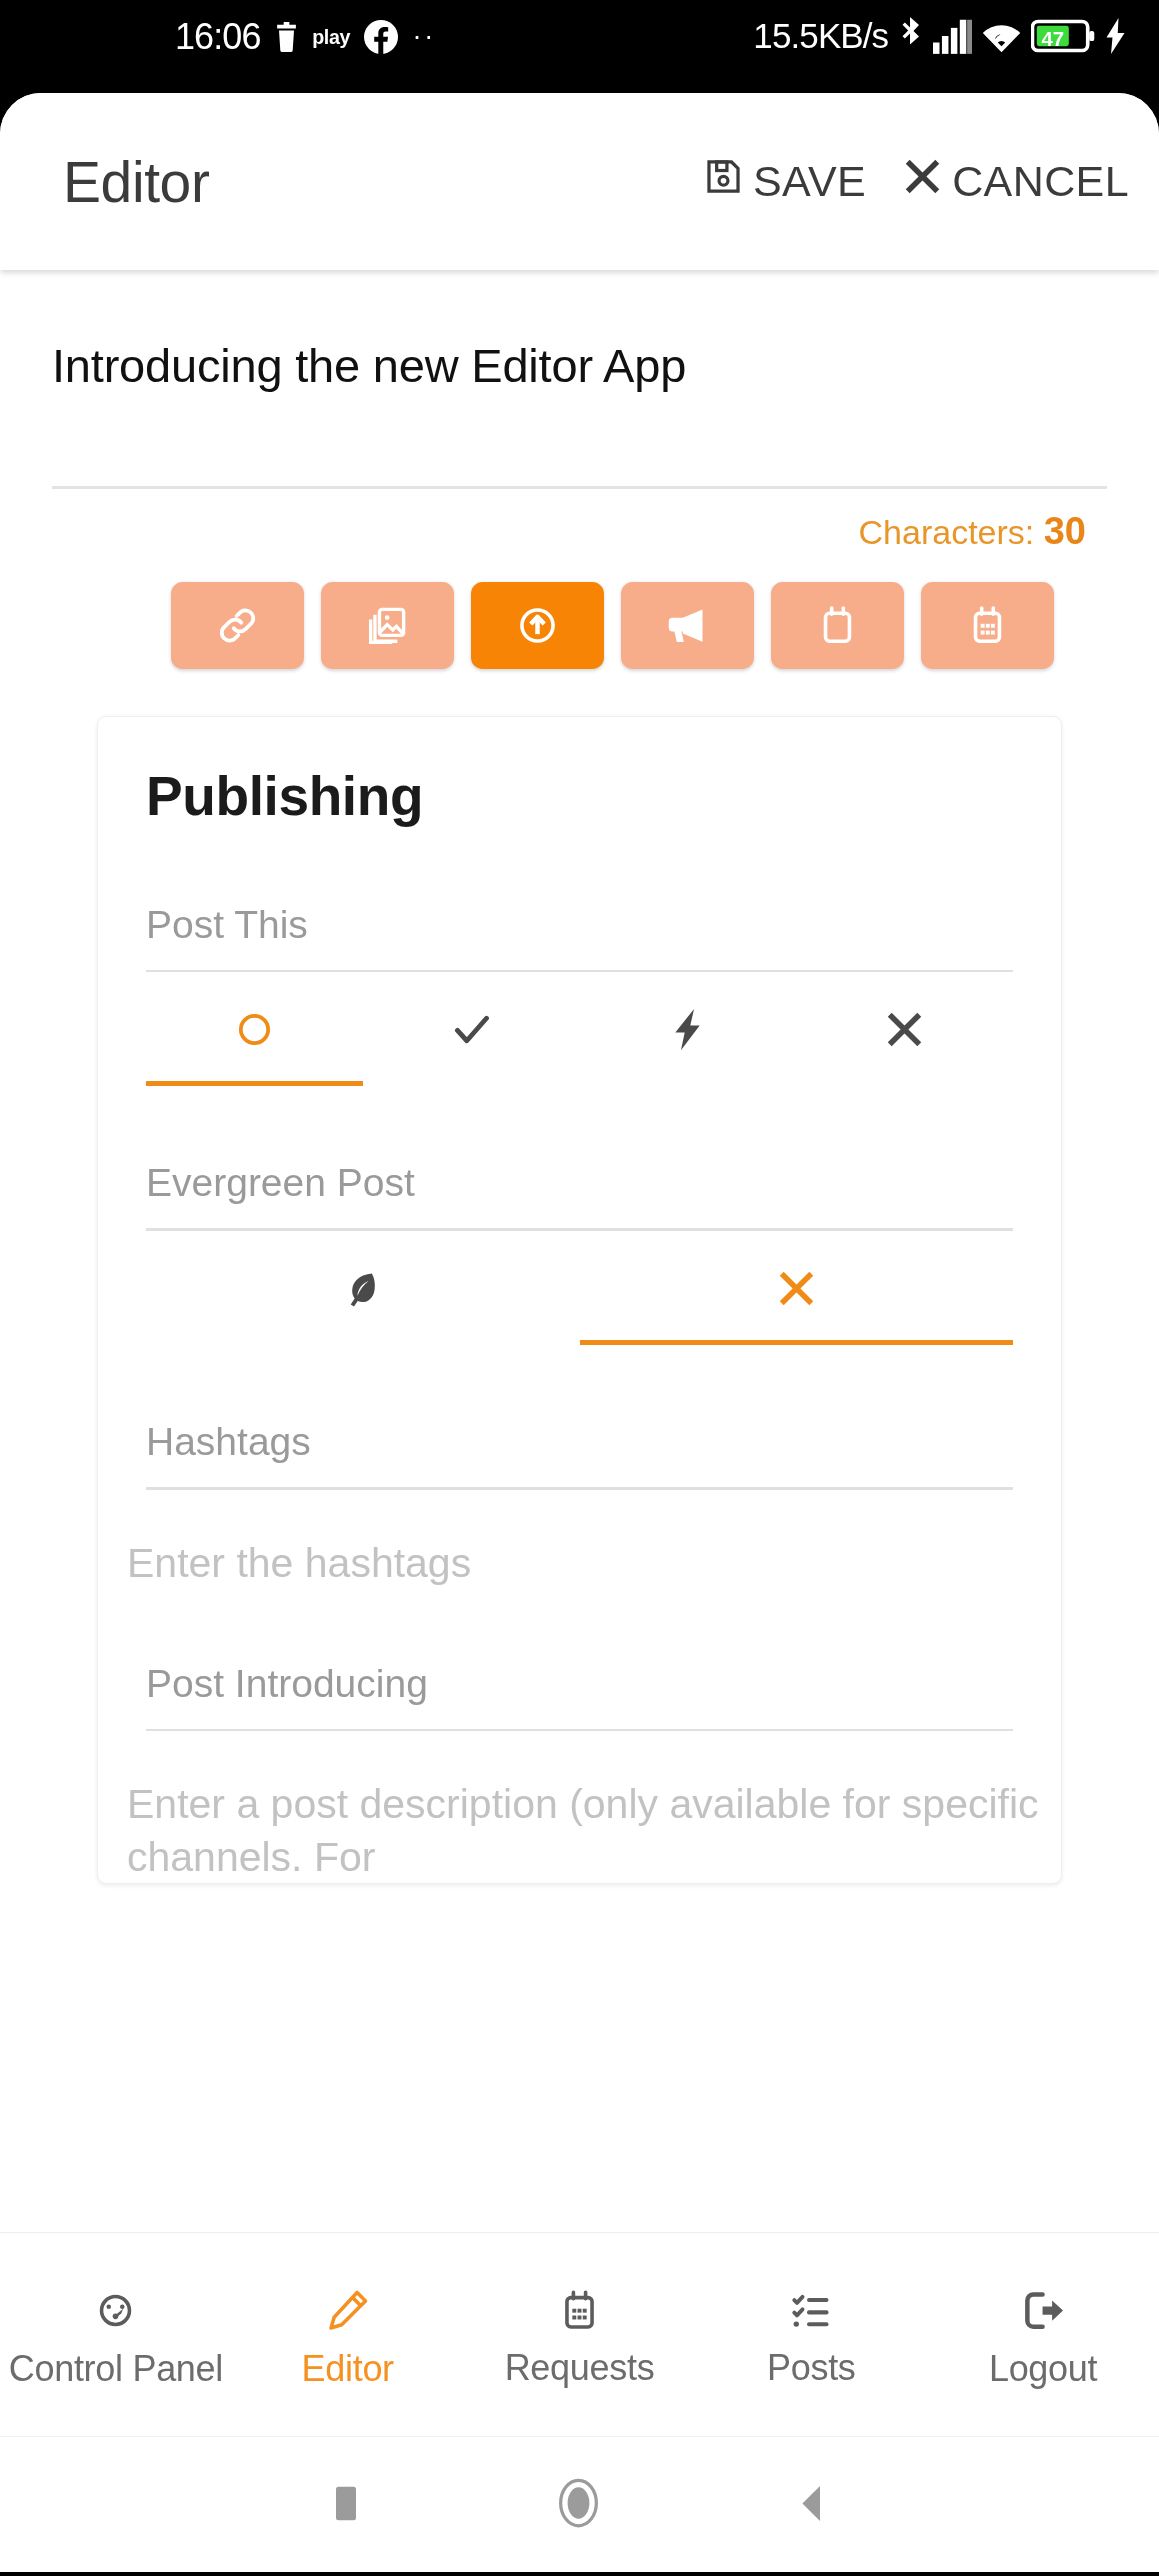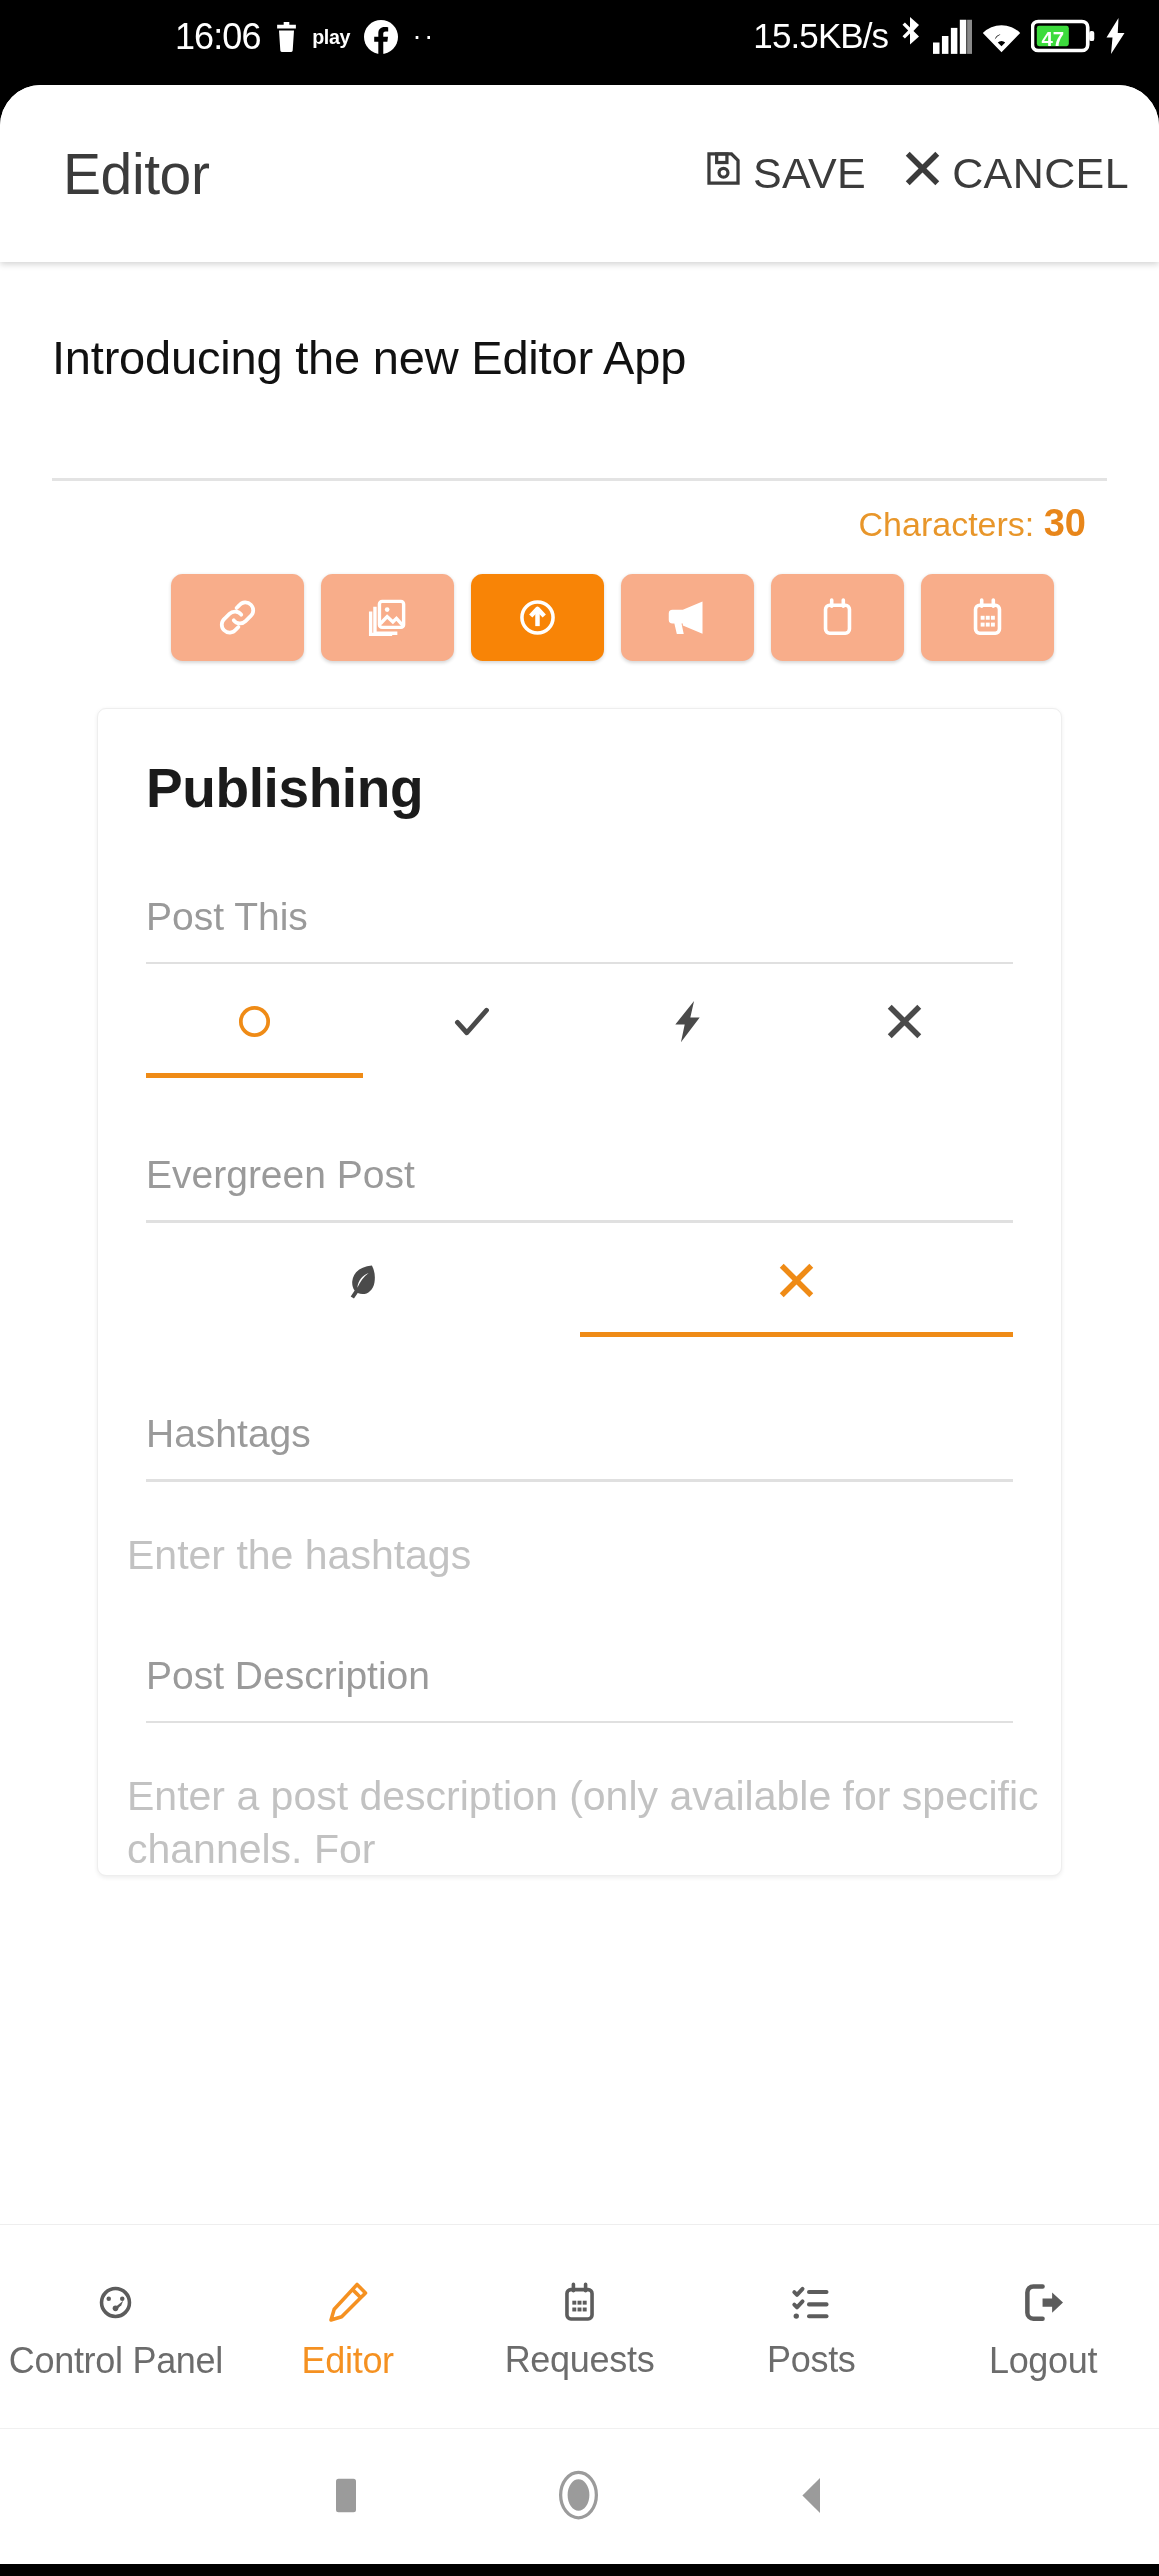--- a/index.html
+++ b/index.html
@@ -27,21 +27,21 @@
   .sb-left { display: flex; align-items: center; gap: 14.3px; flex: 1; padding-left: 143px;}
   .sb-right { display: flex; align-items: center; gap: 9px; }
   .sb-clock { font-size: 36px; letter-spacing: -0.9px; font-weight: 400; }
   .sb-net { font-size: 35px; letter-spacing: -0.9px; margin-right: 1.8px;}
   .sb-play { font-size: 19.7px; font-weight: 700; letter-spacing: -0.4px; }
   .dots { letter-spacing: 2.7px; font-size: 27px; line-height: 0.5; }
   .icon-w { display:inline-flex; align-items:center; justify-content:center; }
 
   
   .surface {
-    position: absolute; top: 85px; left: 0;
+    position: absolute; top: 93px; left: 0;
     width: 1159px; height: 2479px;
     background: #fff;
     border-top-left-radius: 41px;
     border-top-right-radius: 41px;
     overflow: hidden;
   }
 
   
   .appbar {
     position: relative;
@@ -365,21 +365,21 @@
                 <path fill="#ef8b16" d="M4.5 2.2 12 9.7l7.5-7.5 2.3 2.3L14.3 12l7.5 7.5-2.3 2.3L12 14.3l-7.5 7.5-2.3-2.3L9.7 12 2.2 4.5z"></path>
               </svg>
           </div>
           <div class="tab-underline ul-2-right"></div>
         </div>
 
         <div class="field-label">Hashtags</div>
         <div class="field-rule"></div>
         <div class="ph-row">Enter the hashtags</div>
 
-        <div class="field-label">Post Description</div>
+        <div class="field-label">Post Introducing</div>
         <div class="field-rule"></div>
         <div class="ph-row multiline">Enter a post description (only available for specific channels. For</div>
 
       </div>
     </div>
 
     <div class="bottomnav">
 
       <div class="nav-item">
         <span>

